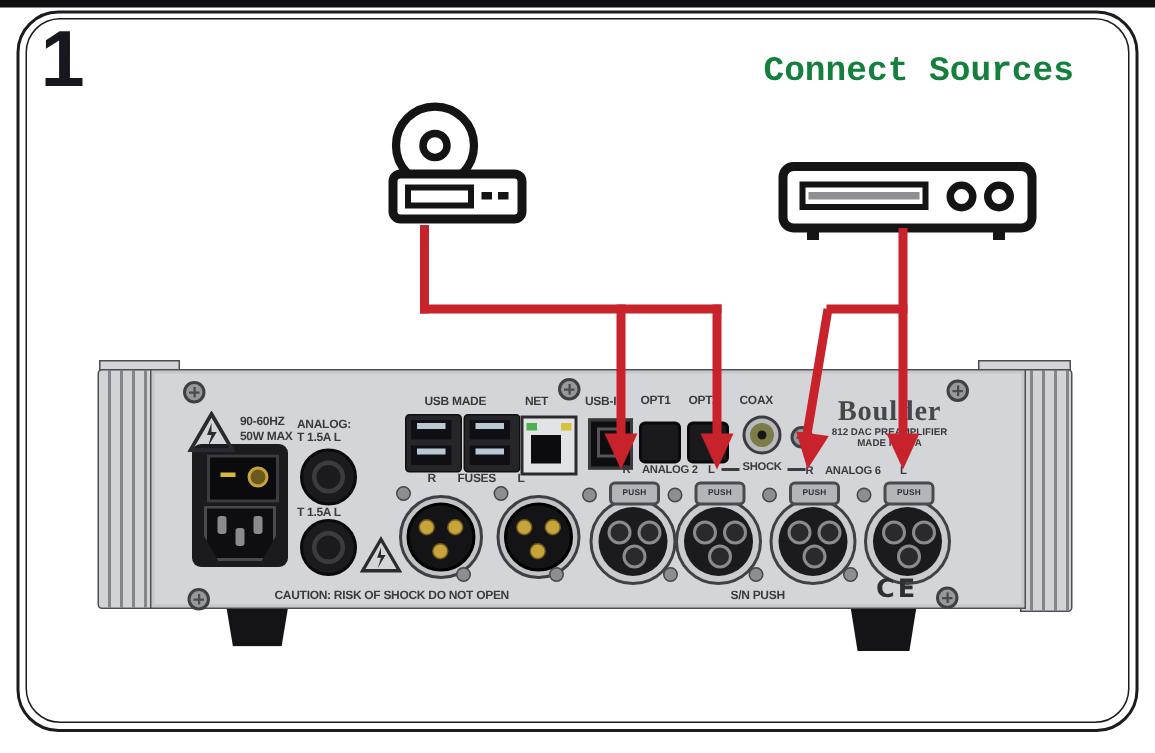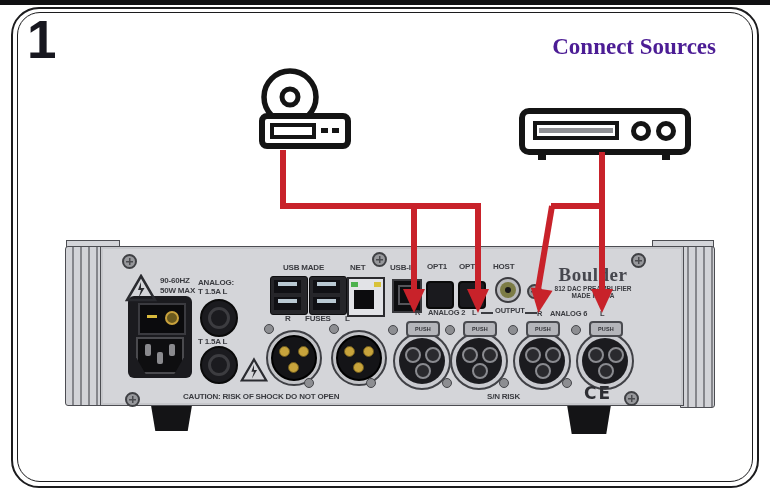--- a/index.html
+++ b/index.html
@@ -6,21 +6,21 @@
   .stage{position:relative;width:770px;height:502px;background:#fff;overflow:hidden;
          font-family:"Liberation Sans",sans-serif;}
   .abs{position:absolute;}
 
   
   .topbar{left:0;top:0;width:770px;height:5px;background:#101012;}
   .frame{left:11px;top:7px;width:744px;height:477px;border:2px solid #1c1c1e;border-radius:28px;}
   .frame-inner{left:17px;top:12px;width:734px;height:468px;border:1.5px solid #1c1c1e;border-radius:23px;}
   .step-number{left:27px;top:13px;font-size:53px;font-weight:bold;color:#17171f;line-height:1;}
   .page-title{left:450px;top:34px;width:266px;text-align:right;
-              font-family:Liberation Serif, serif;font-weight:bold;font-size:23px;color:#4c1d95;}
+              font-family:Liberation Mono, monospace;font-weight:bold;font-size:23px;color:#15803d;}
 
   
   .red{background:#c8222a;z-index:40;}
   .arrowhead{width:0;height:0;border-left:11px solid transparent;border-right:11px solid transparent;
              border-top:24px solid #c8222a;z-index:41;}
 
   
   .lbl{position:absolute;font-weight:bold;font-size:8px;color:#3a3b40;white-space:nowrap;
        letter-spacing:-0.2px;z-index:6;}
   .lbl7{font-size:7.5px;}
@@ -207,21 +207,21 @@
   <div class="lbl" style="left:390px;top:263px;">USB-IN</div>
   <div class="abs usbb">
       <div class="usbb-in"></div>
     </div>
 
   <div class="lbl" style="left:427px;top:262px;">OPT1</div>
   <div class="abs opt" style="left:426px;top:281px;"></div>
   <div class="lbl" style="left:459px;top:262px;">OPT2</div>
   <div class="abs opt" style="left:458px;top:281px;"></div>
 
-  <div class="lbl" style="left:493px;top:262px;">HOST</div>
+  <div class="lbl" style="left:493px;top:262px;">COAX</div>
   <div class="abs coax"></div>
 
   <div class="abs brand">
     <div class="brand-name">Boulder</div>
     <div class="brand-model">812 DAC PREAMPLIFIER</div>
     <div class="brand-origin">MADE IN USA</div>
   </div>
 
   <div class="lbl" style="left:285px;top:314px;">R</div>
   <div class="lbl" style="left:305px;top:314px;">FUSES</div>
@@ -238,21 +238,21 @@
   </div>
   <div class="abs screw-sm" style="left:264px;top:324px;"></div>
   <div class="abs screw-sm" style="left:329px;top:324px;"></div>
   <div class="abs screw-sm" style="left:304px;top:378px;"></div>
   <div class="abs screw-sm" style="left:366px;top:378px;"></div>
 
   <div class="lbl lbl7" style="left:415px;top:308px;">R</div>
   <div class="lbl lbl7" style="left:428px;top:308px;">ANALOG 2</div>
   <div class="lbl lbl7" style="left:472px;top:308px;">L</div>
   <div class="sep" style="left:481px;top:312px;width:12px;"></div>
-  <div class="lbl lbl7" style="left:495px;top:306px;">OUTPUT</div>
+  <div class="lbl lbl7" style="left:495px;top:306px;">SHOCK</div>
   <div class="sep" style="left:525px;top:312px;width:12px;"></div>
   <div class="lbl lbl7" style="left:537px;top:309px;">R</div>
   <div class="lbl lbl7" style="left:550px;top:309px;">ANALOG 6</div>
   <div class="lbl lbl7" style="left:600px;top:309px;">L</div>
 
   <div class="abs push" style="left:406px;top:321px;">PUSH</div>
   <div class="abs xlr-f" style="left:393px;top:332px;">
     <div class="hole" style="left:10px;top:13px;"></div>
       <div class="hole" style="left:30px;top:13px;"></div>
       <div class="hole" style="left:20px;top:29px;"></div>
@@ -281,16 +281,16 @@
   <div class="abs screw-sm" style="left:571px;top:325px;"></div>
   <div class="abs screw-sm" style="left:442px;top:378px;"></div>
   <div class="abs screw-sm" style="left:499px;top:378px;"></div>
   <div class="abs screw-sm" style="left:562px;top:378px;"></div>
 
   <svg class="abs warn" style="left:240px;top:357px;" width="28" height="26" viewBox="0 0 32 28">
     <polygon points="16,2 30,26 2,26" fill="none" stroke="#2a2b30" stroke-width="2.5"></polygon>
     <path d="M16,8 L13,16 h3 l-2.5,8 6,-10 h-3.5 z" fill="#2a2b30"></path>
   </svg>
   <div class="lbl" style="left:183px;top:392px;">CAUTION: RISK OF SHOCK DO NOT OPEN</div>
-  <div class="lbl" style="left:487px;top:392px;">S/N RISK</div>
+  <div class="lbl" style="left:487px;top:392px;">S/N PUSH</div>
   <div class="abs ce">CE</div>
 
 </div>
 
 </body></html>

